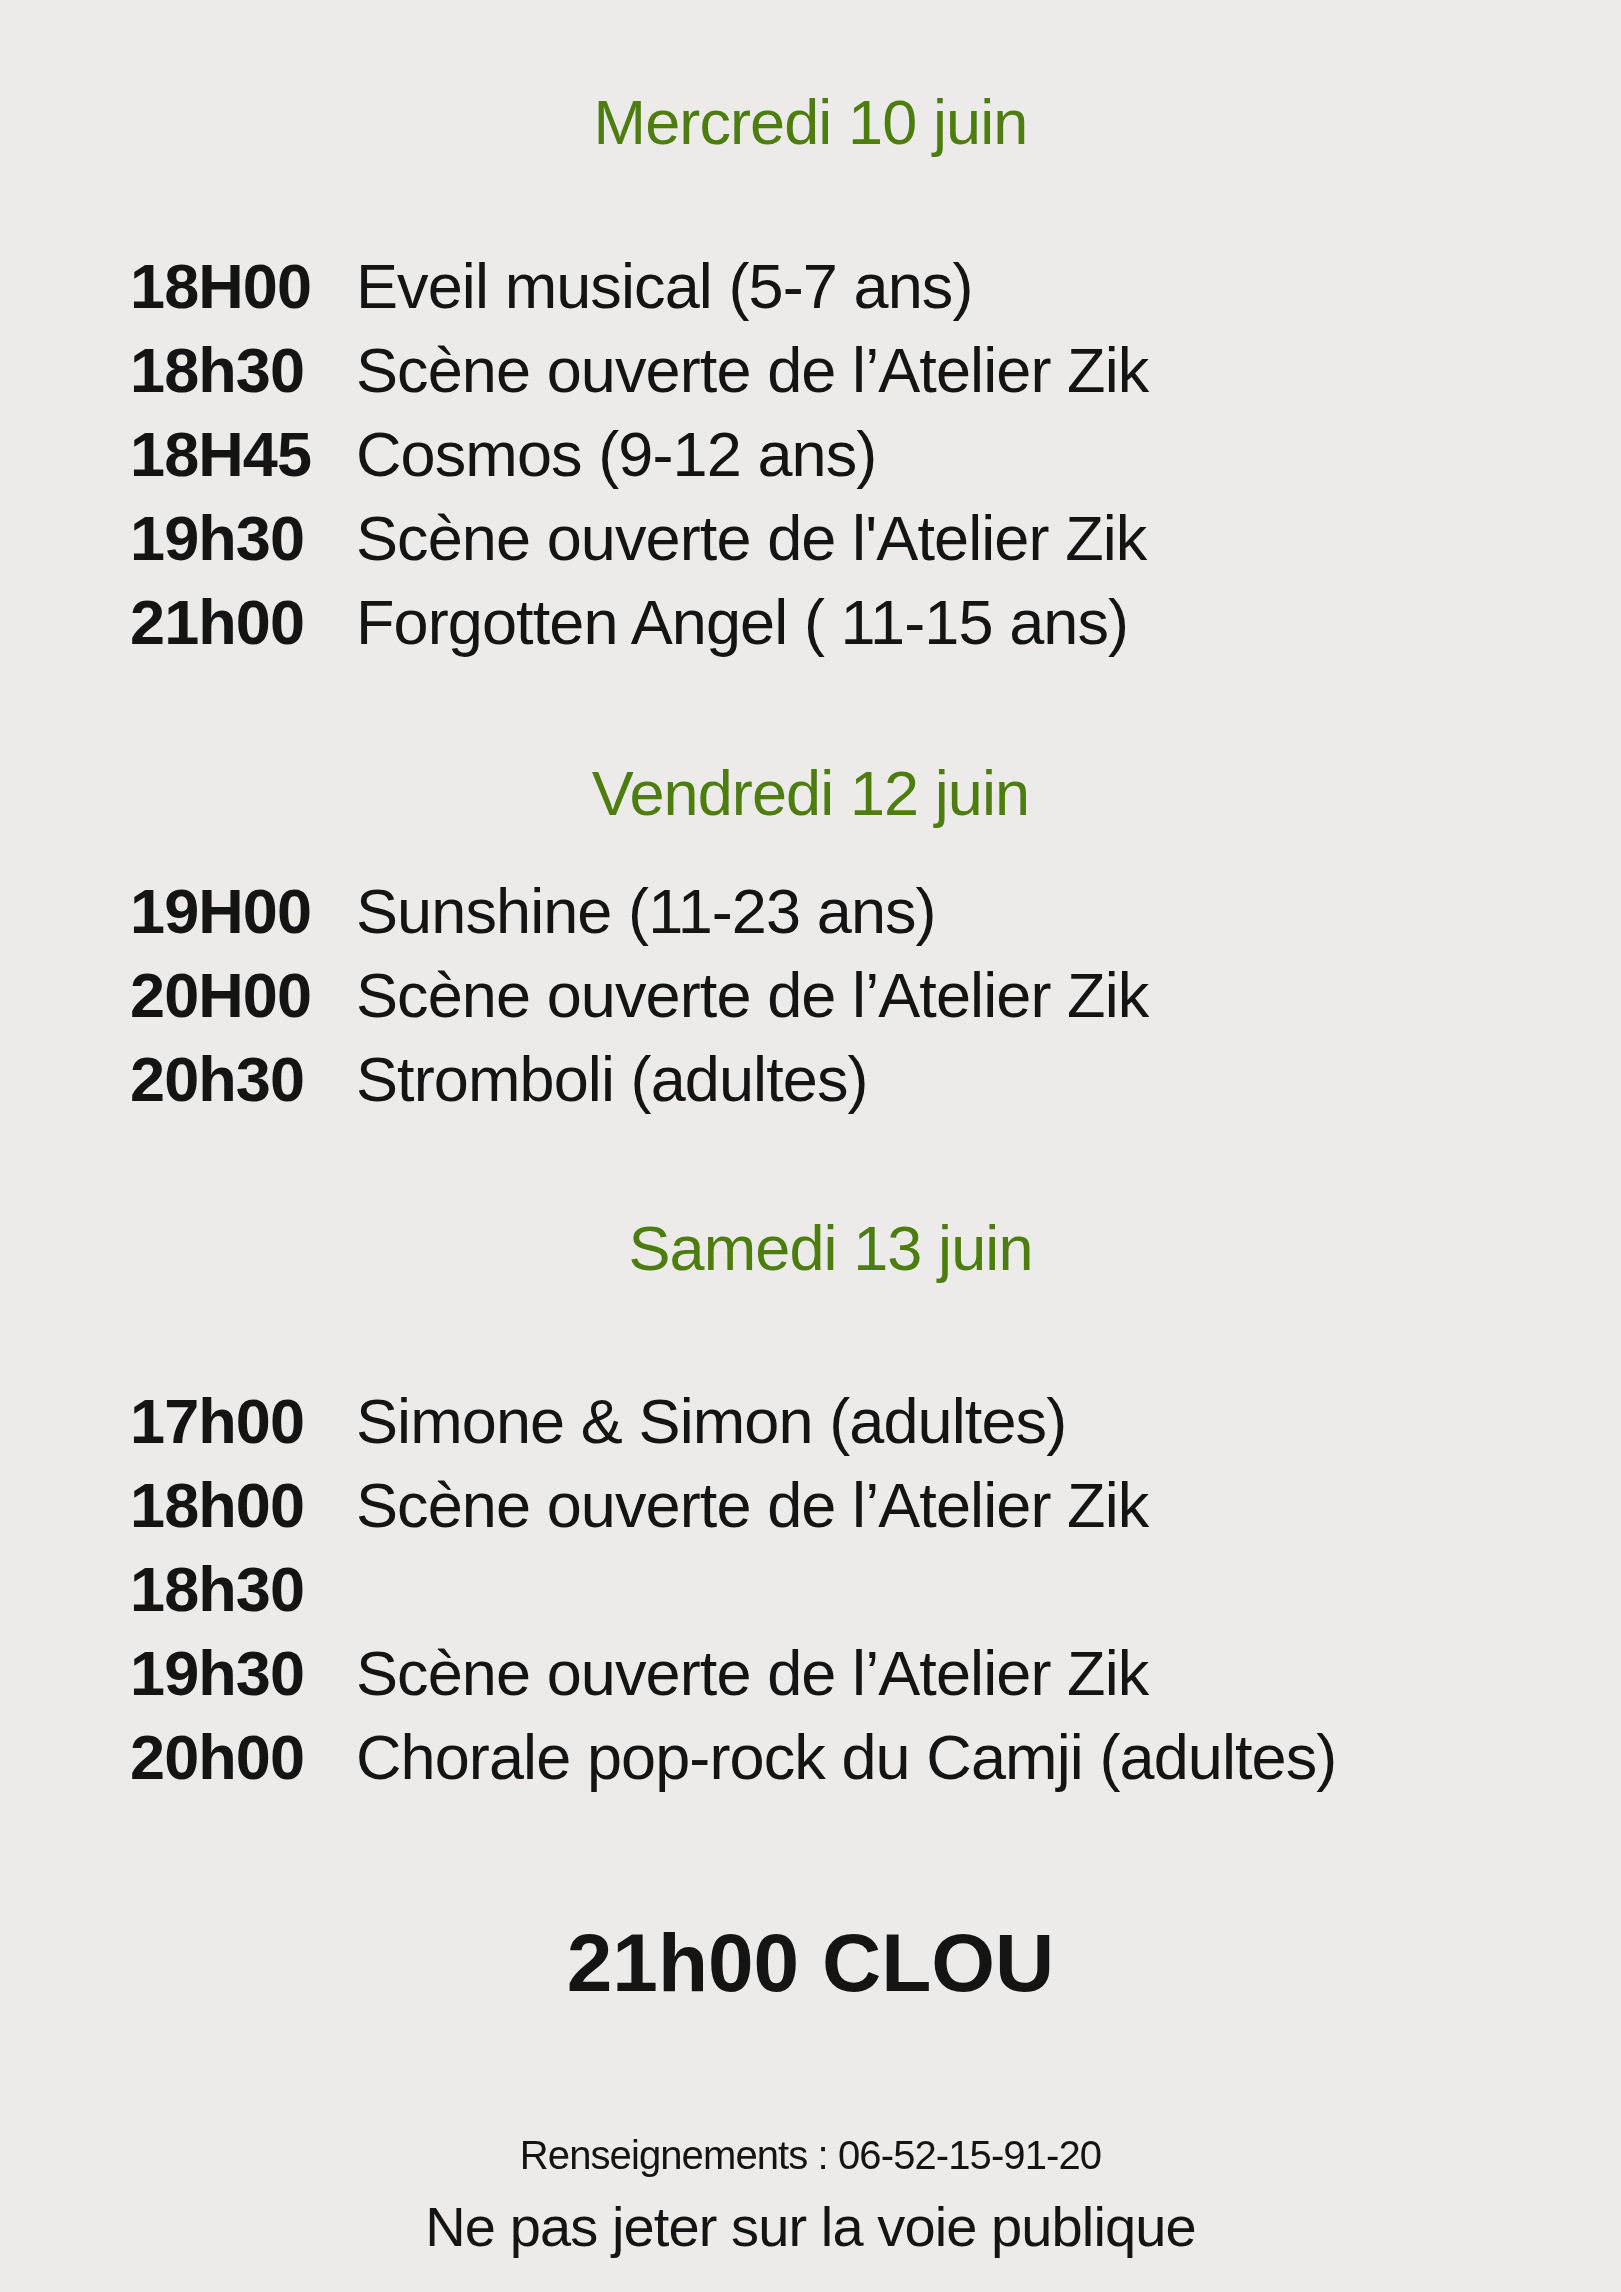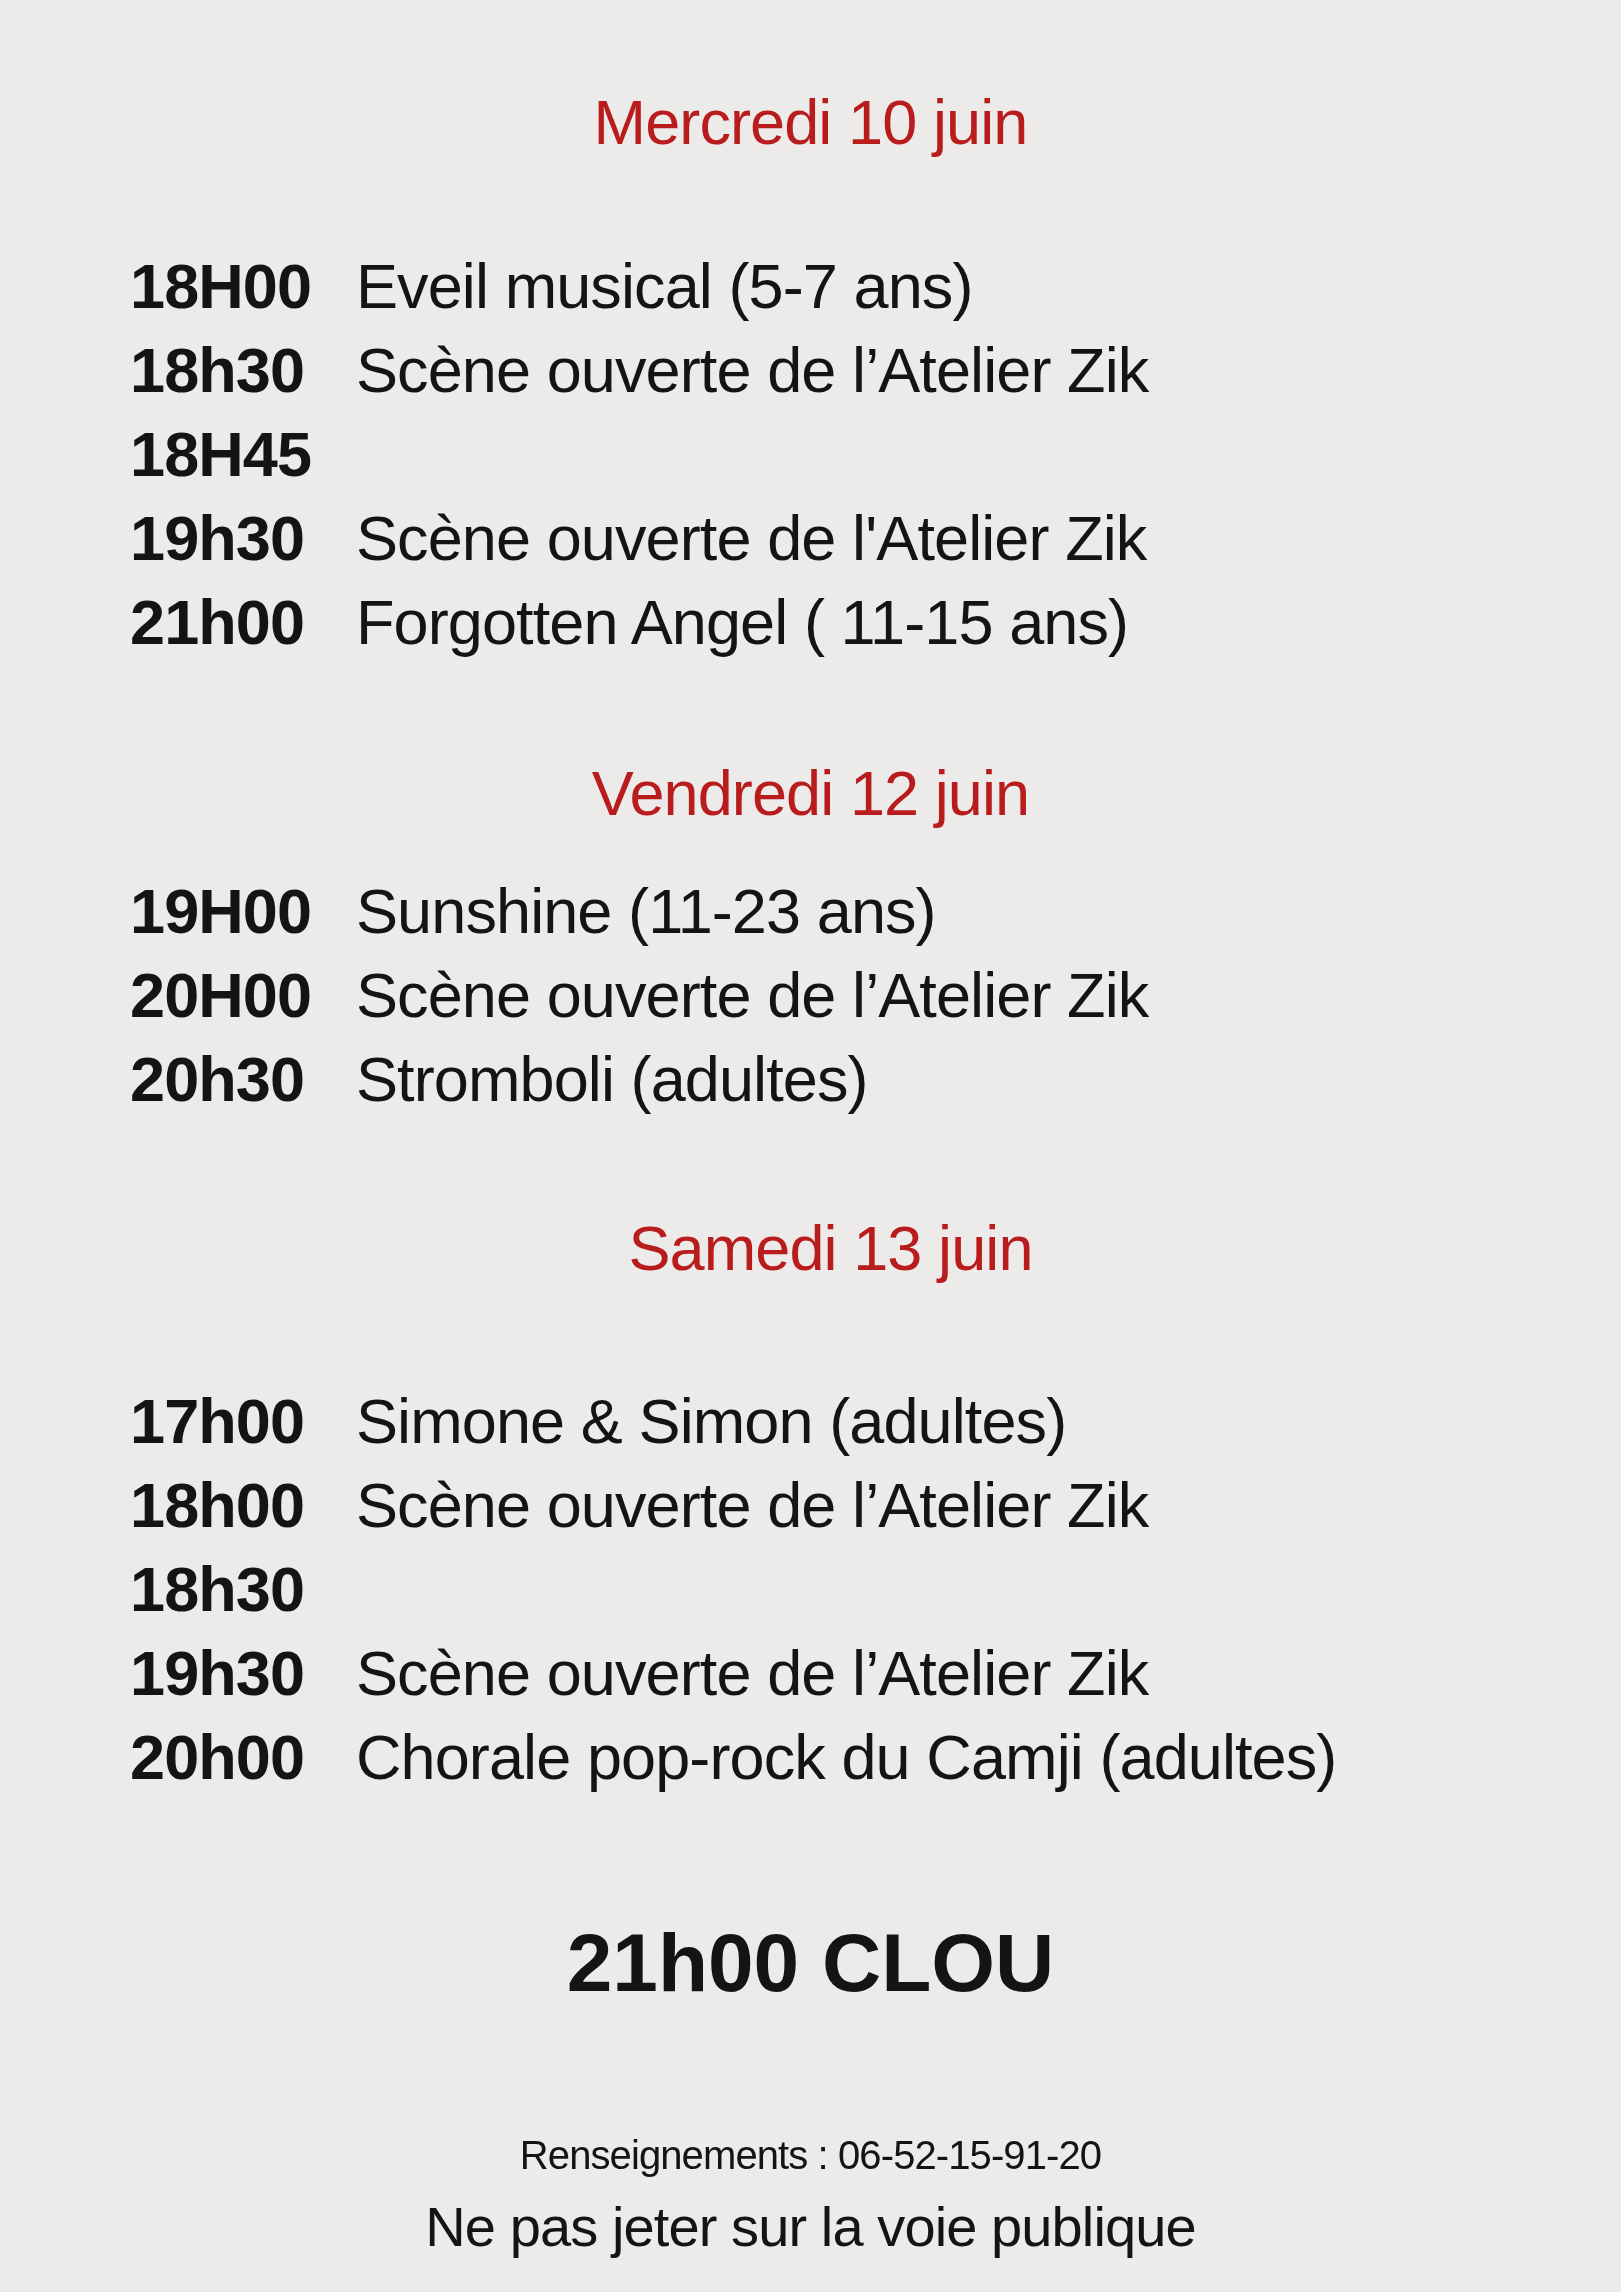--- a/index.html
+++ b/index.html
@@ -13,21 +13,21 @@
     background: #ECEBE9;
     overflow: hidden;
     color: #141414;
     font-family: "Liberation Sans", sans-serif;
     letter-spacing: -0.9px;
   }
   .section-title {
     text-align: center;
     font-size: 63px;
     line-height: 64px;
-    color: #b91c1c;
+    color: #4d7c0f;
     font-weight: 400;
   }
   .title-mercredi { padding-top: 90px; }
   .title-vendredi { padding-top: 97px; }
   .title-samedi   { padding-top: 95px; padding-left: 40px; }
   .events {
     padding-left: 130px;
     padding-right: 36px;
   }
   .events-1 { margin-top: 90px; }
@@ -77,20 +77,21 @@
     <div class="event-row">
       <span class="event-time">18H00</span>
       <span class="event-name">Eveil musical (5-7 ans)</span>
     </div>
     <div class="event-row">
       <span class="event-time">18h30</span>
       <span class="event-name">Scène ouverte de l’Atelier Zik</span>
     </div>
     <div class="event-row">
       <span class="event-time">18H45</span>
+      <span class="event-name">Cosmos (9-12 ans)</span>
     </div>
     <div class="event-row">
       <span class="event-time">19h30</span>
       <span class="event-name">Scène ouverte de l'Atelier Zik</span>
     </div>
     <div class="event-row">
       <span class="event-time">21h00</span>
       <span class="event-name">Forgotten Angel ( 11-15 ans)</span>
     </div>
   </div>

